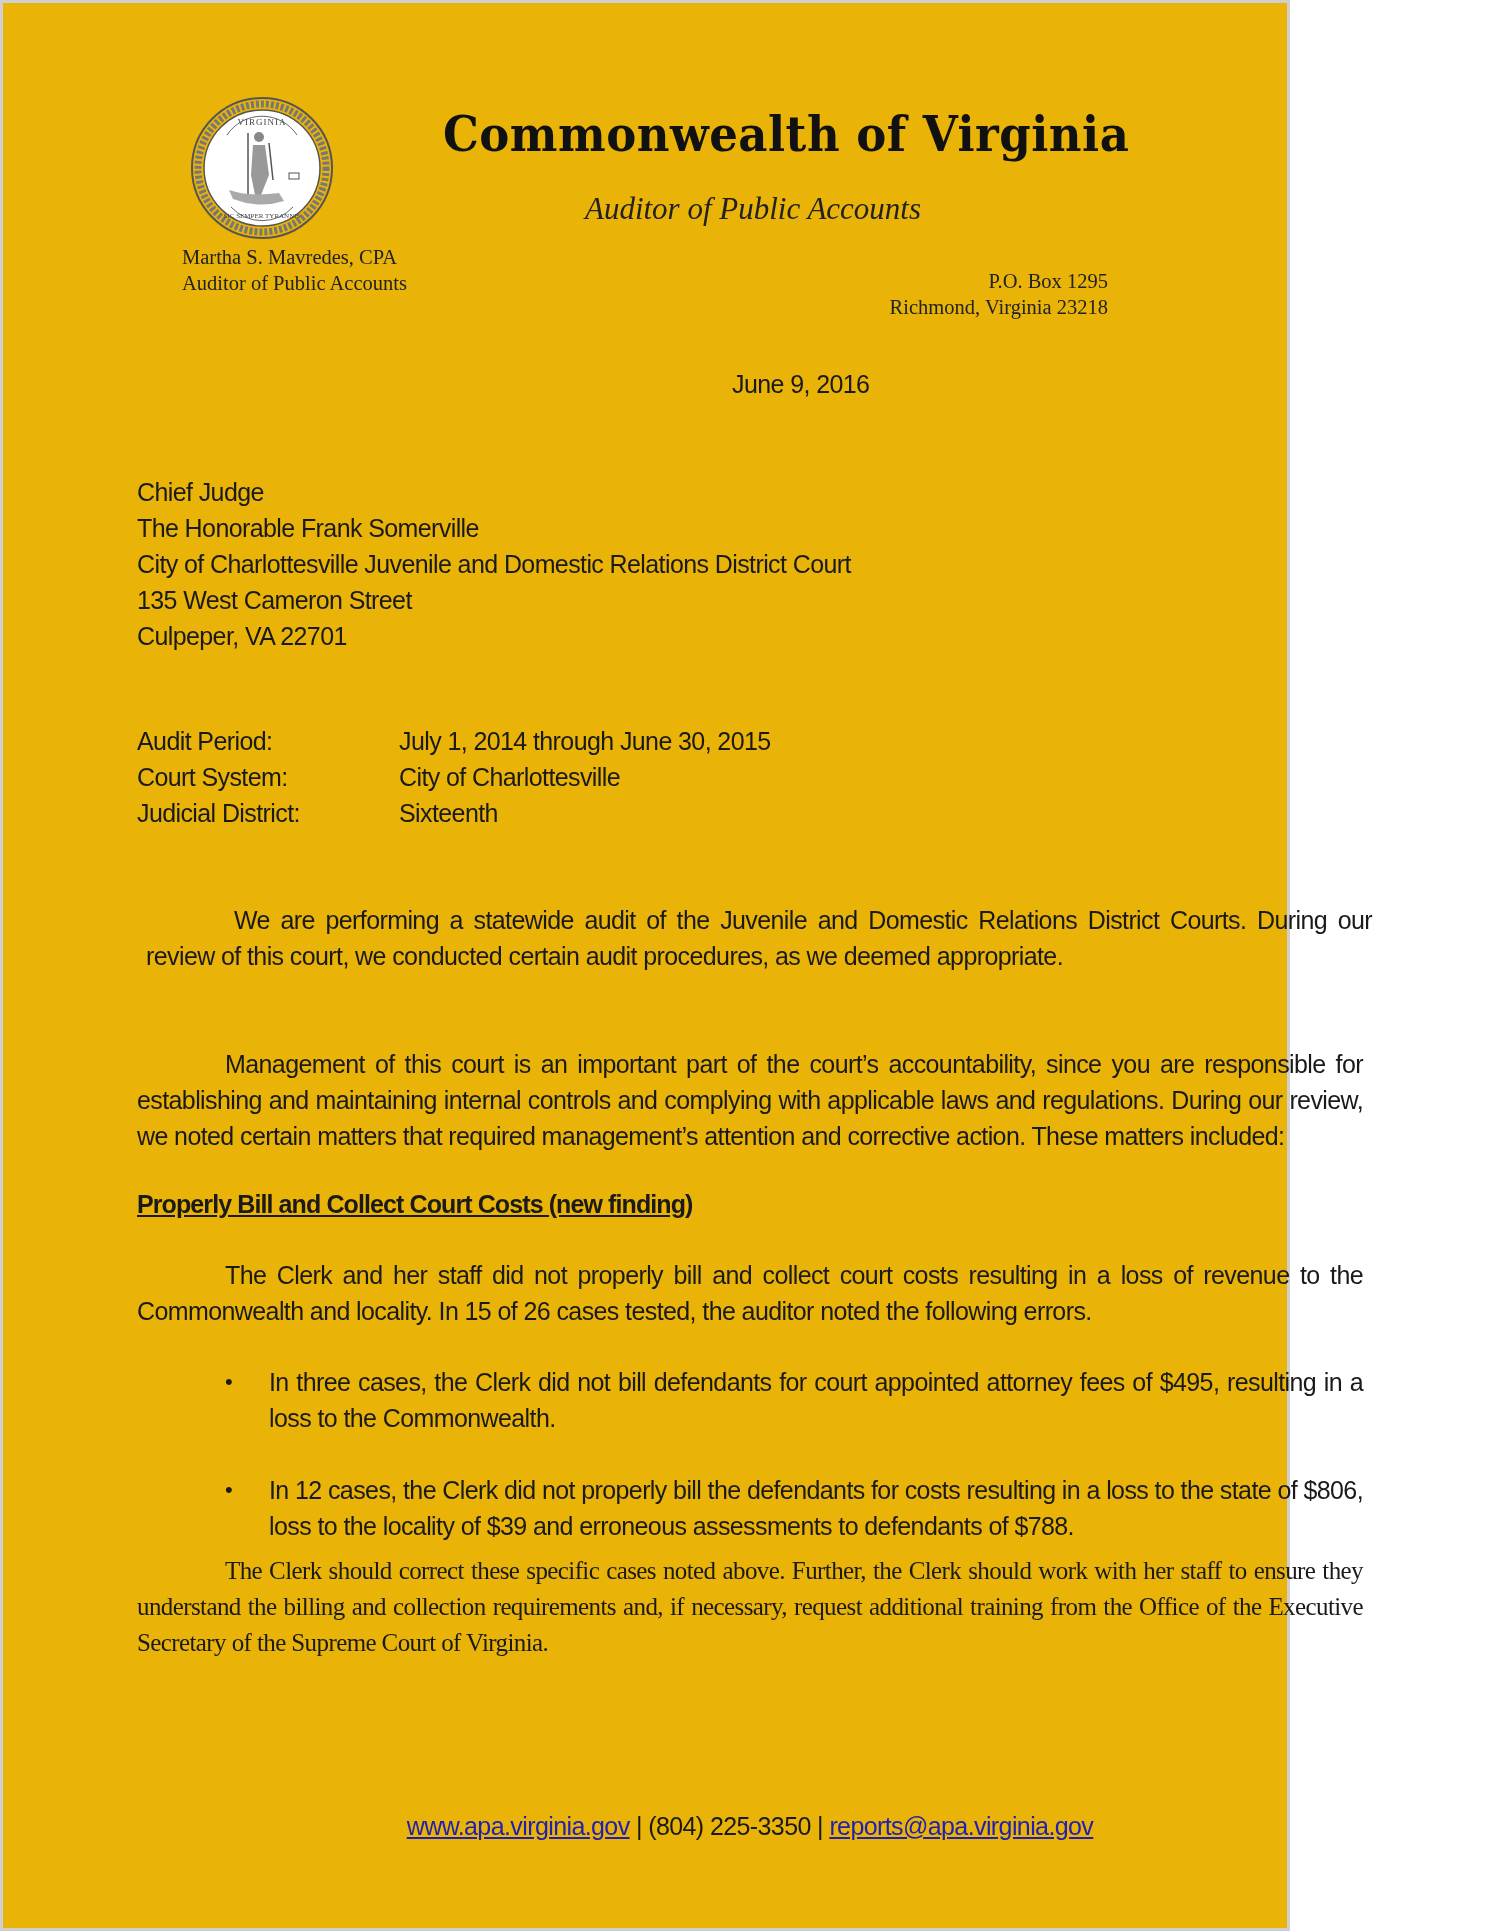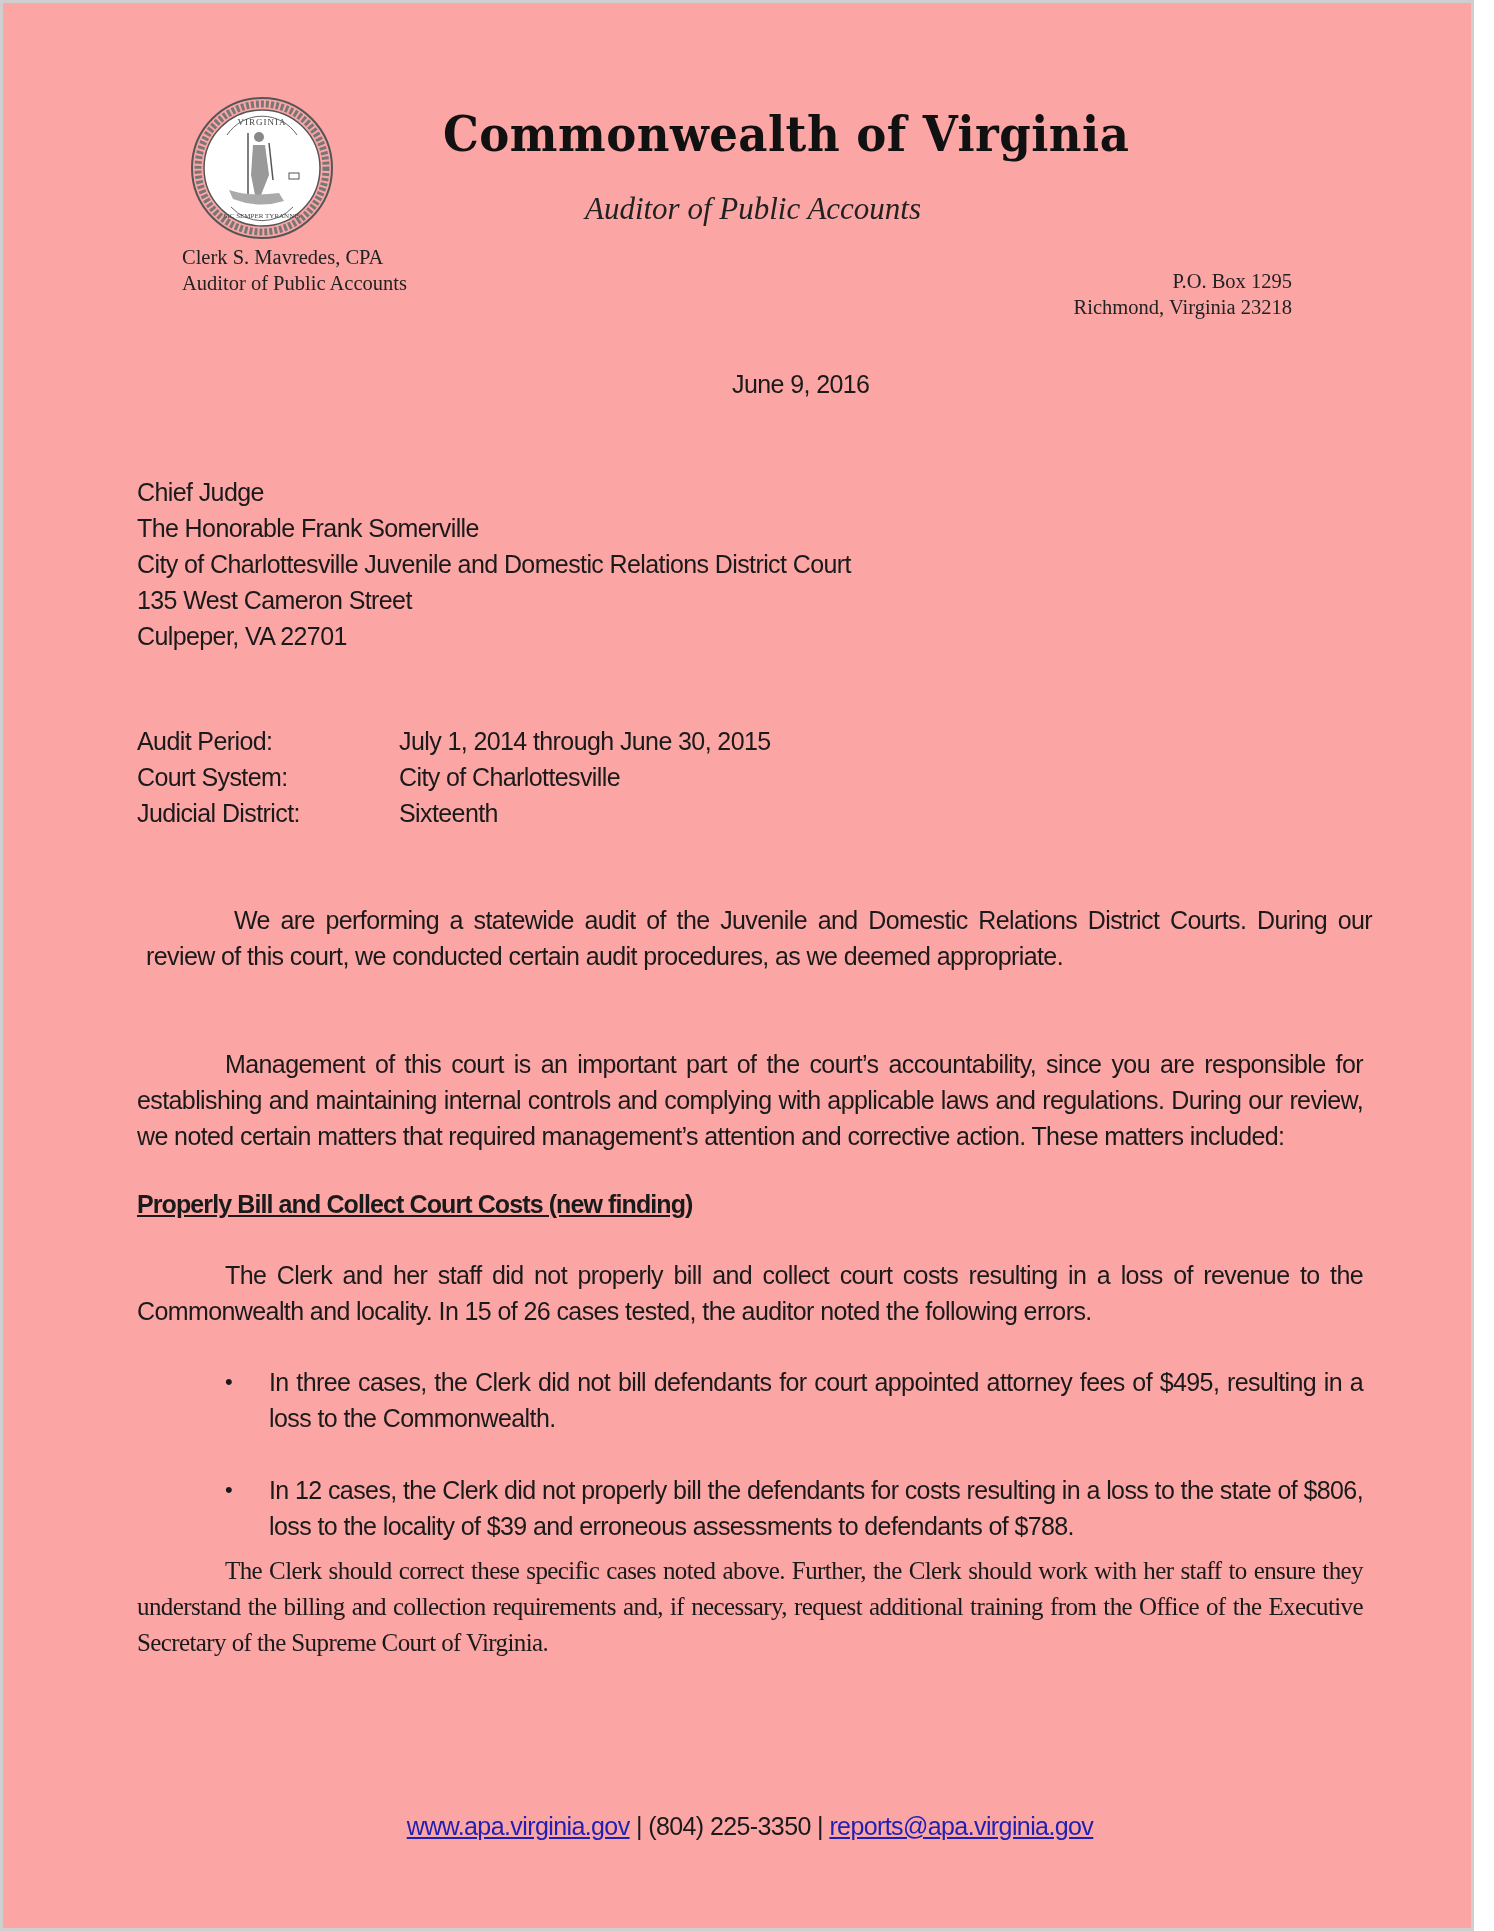--- a/index.html
+++ b/index.html
@@ -1,20 +1,20 @@
 <!DOCTYPE html>
 <html><head>
 <meta charset="utf-8">
 <style>
   * { box-sizing: border-box; margin: 0; padding: 0; }
   html, body { width: 1494px; height: 1931px; background: #ffffff; }
   body { position: relative; overflow: hidden; }
   .page {
-    position: absolute; left: 0; top: 0; width: 1474px; height: 1931px;
-    border: 3px solid #cfcfcf; background: #fca5a5;
+    position: absolute; left: 0; top: 0; width: 1290px; height: 1931px;
+    border: 3px solid #cfcfcf; background: #eab308;
   }
   .abs { position: absolute; }
   .serif { font-family: "Liberation Serif", "DejaVu Serif", serif; color: #222; }
 
   
   .seal { left: 186px; top: 92px; width: 146px; height: 146px; }
   .title {
     left: 440px; top: 102px; width: 615px; text-align: center;
     font-family: "DejaVu Serif", "Liberation Serif", serif;
     font-weight: bold; font-size: 49px; letter-spacing: 0.5px; color: #111;
@@ -80,21 +80,21 @@
       <rect x="100" y="78" width="10" height="6" fill="none" stroke="#555" stroke-width="1"></rect>
       <path d="M 42 112 A 42 42 0 0 0 104 112" fill="none" stroke="#666" stroke-width="1"></path>
       <text x="73" y="123" font-size="7" text-anchor="middle" fill="#444" font-family="Liberation Serif, serif">SIC SEMPER TYRANNIS</text>
     </svg>
   </div>
 
   <div class="abs title">Commonwealth of Virginia</div>
   <div class="abs serif subtitle">Auditor of Public Accounts</div>
 
   <div class="abs serif left-addr">
-    <div>Clerk S. Mavredes, CPA</div>
+    <div>Martha S. Mavredes, CPA</div>
     <div>Auditor of Public Accounts</div>
   </div>
   <div class="abs serif right-addr">
     <div>P.O. Box 1295</div>
     <div>Richmond, Virginia 23218</div>
   </div>
 
   <div class="abs body-text date">June 9, 2016</div>
 
   <div class="abs body-text address">

